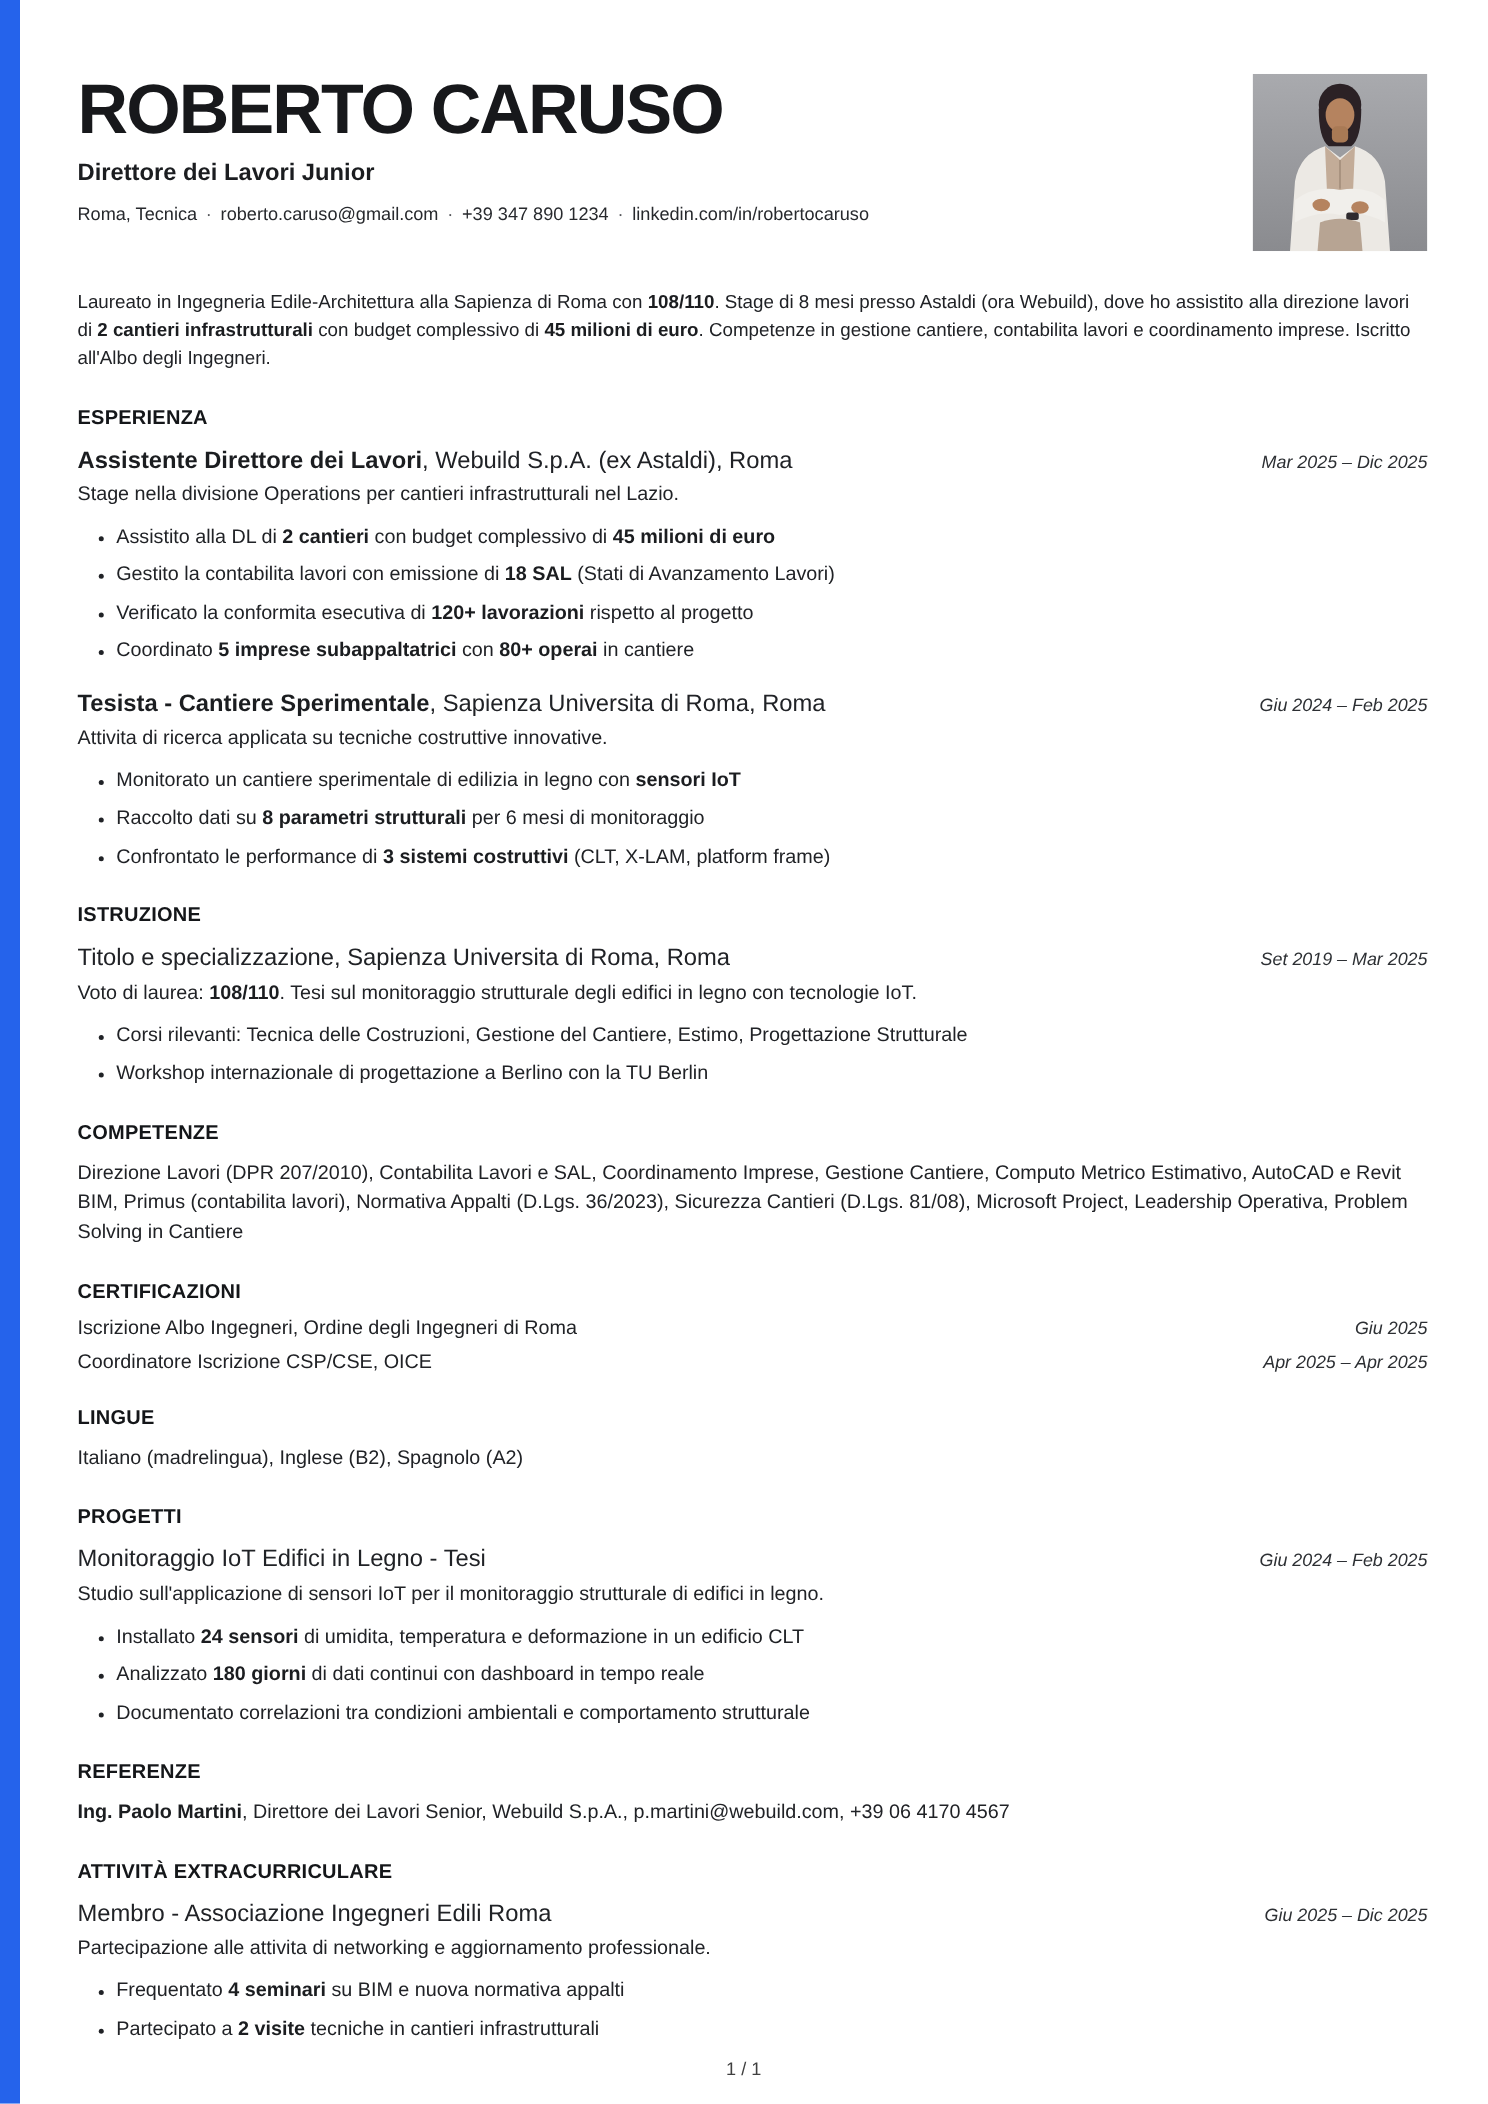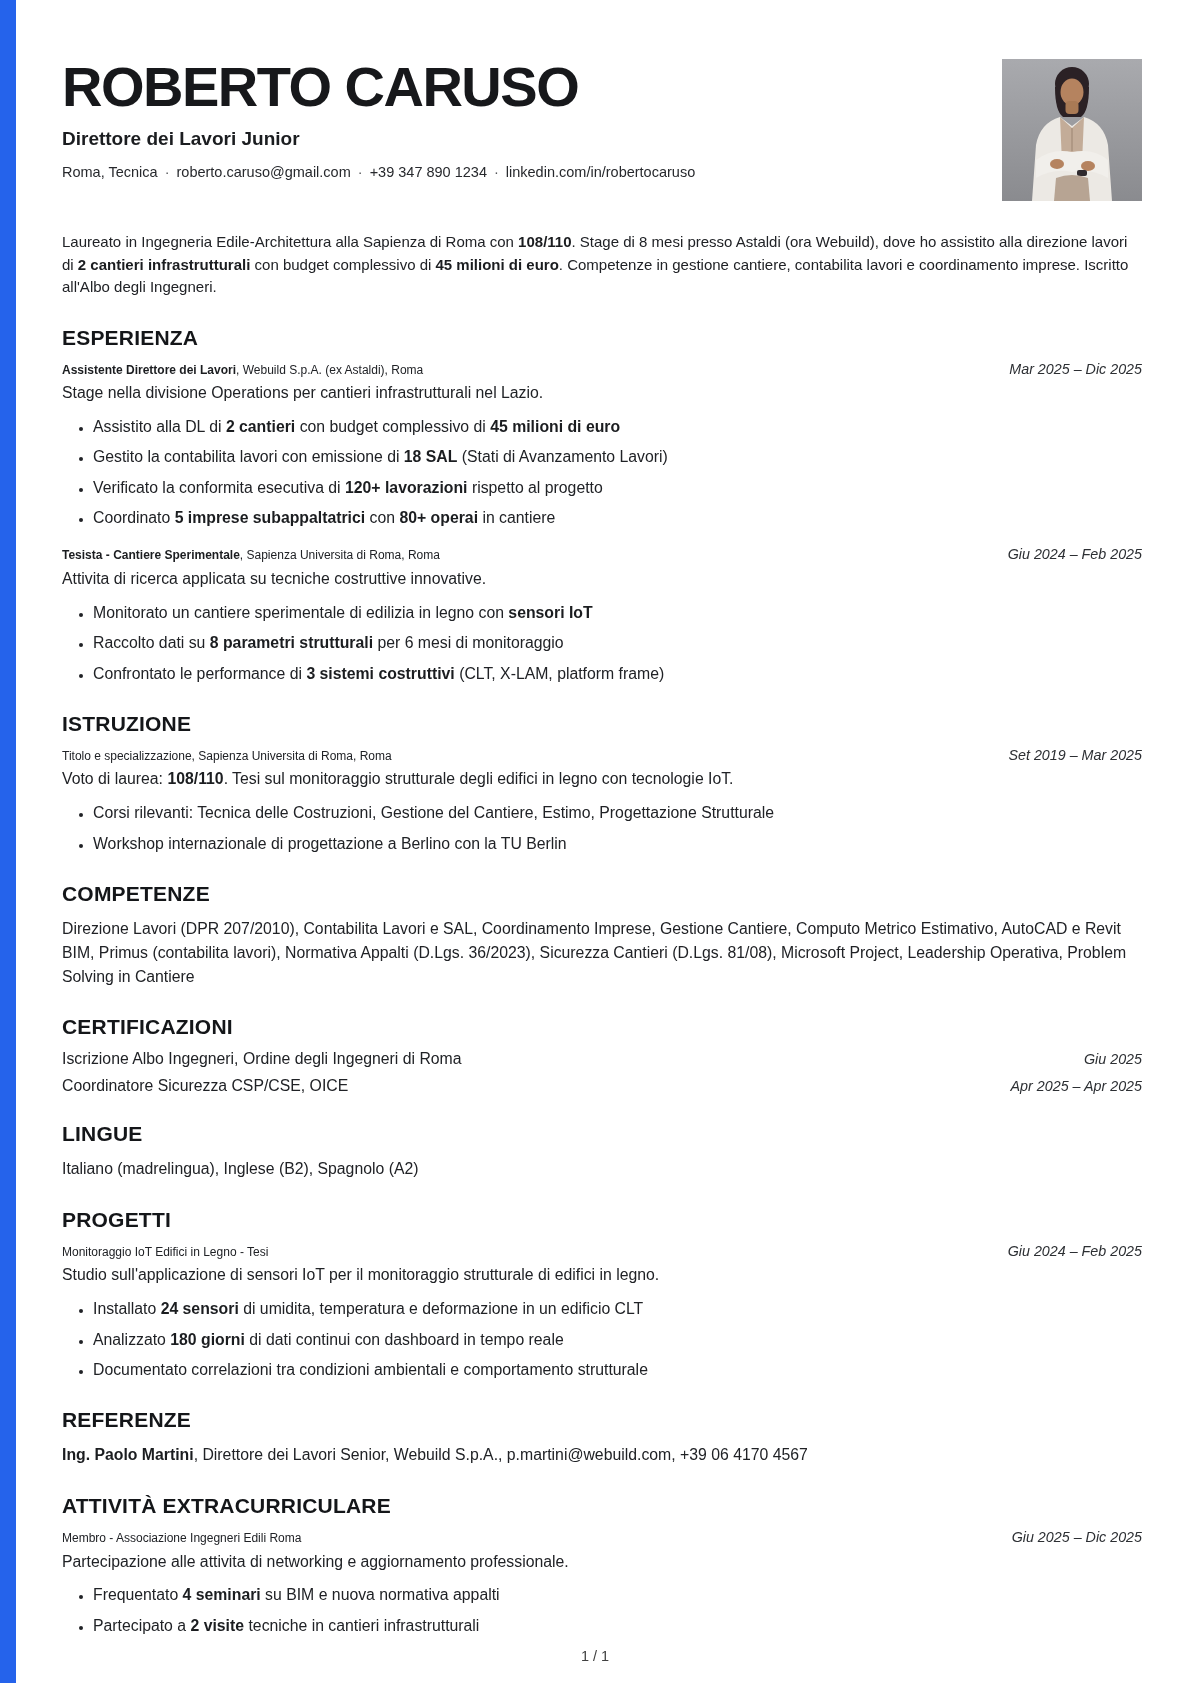--- a/index.html
+++ b/index.html
@@ -47,28 +47,28 @@
     overflow: hidden;
   }
   
   .summary {
     margin: 30px 0 0 0;
     font-size: 15px; line-height: 1.5; color: #202226;
   }
   .section { margin: 0; }
   .section-heading {
     margin: 27px 0 11px 0;
-    font-size: 21px; font-weight: bold; letter-spacing: 0.2px; color: #141619;
+    font-size: 16px; font-weight: bold; letter-spacing: 0.2px; color: #141619;
   }
   .entry { margin-top: 17px; }
   .entry:first-of-type { margin-top: 0; }
   .entry-header {
     display: flex; justify-content: space-between; align-items: baseline; gap: 24px;
   }
-  .entry-title { font-size: 12px; line-height: 1.45; }
+  .entry-title { font-size: 19px; line-height: 1.45; }
   .entry-date {
     font-size: 14.3px; font-style: italic; color: #2c2f33;
     white-space: nowrap; flex-shrink: 0;
   }
   .entry-desc { margin-top: 3px; font-size: 15.8px; line-height: 1.45; }
   ul.bullets {
     margin: 11px 0 0 0; padding: 0 0 0 31px;
     list-style: disc outside;
   }
   ul.bullets li {
@@ -179,21 +179,21 @@
     <p class="paragraph">Direzione Lavori (DPR 207/2010), Contabilita Lavori e SAL, Coordinamento Imprese, Gestione Cantiere, Computo Metrico Estimativo, AutoCAD e Revit BIM, Primus (contabilita lavori), Normativa Appalti (D.Lgs. 36/2023), Sicurezza Cantieri (D.Lgs. 81/08), Microsoft Project, Leadership Operativa, Problem Solving in Cantiere</p>
   </section>
 
   <section class="section">
     <h2 class="section-heading">CERTIFICAZIONI</h2>
     <div class="cert-row">
       <span>Iscrizione Albo Ingegneri, Ordine degli Ingegneri di Roma</span>
       <span class="entry-date">Giu 2025</span>
     </div>
     <div class="cert-row">
-      <span>Coordinatore Sicurezza CSP/CSE, OICE</span>
+      <span>Coordinatore Iscrizione CSP/CSE, OICE</span>
       <span class="entry-date">Apr 2025 – Apr 2025</span>
     </div>
   </section>
 
   <section class="section">
     <h2 class="section-heading">LINGUE</h2>
     <p class="paragraph">Italiano (madrelingua), Inglese (B2), Spagnolo (A2)</p>
   </section>
 
   <section class="section">

